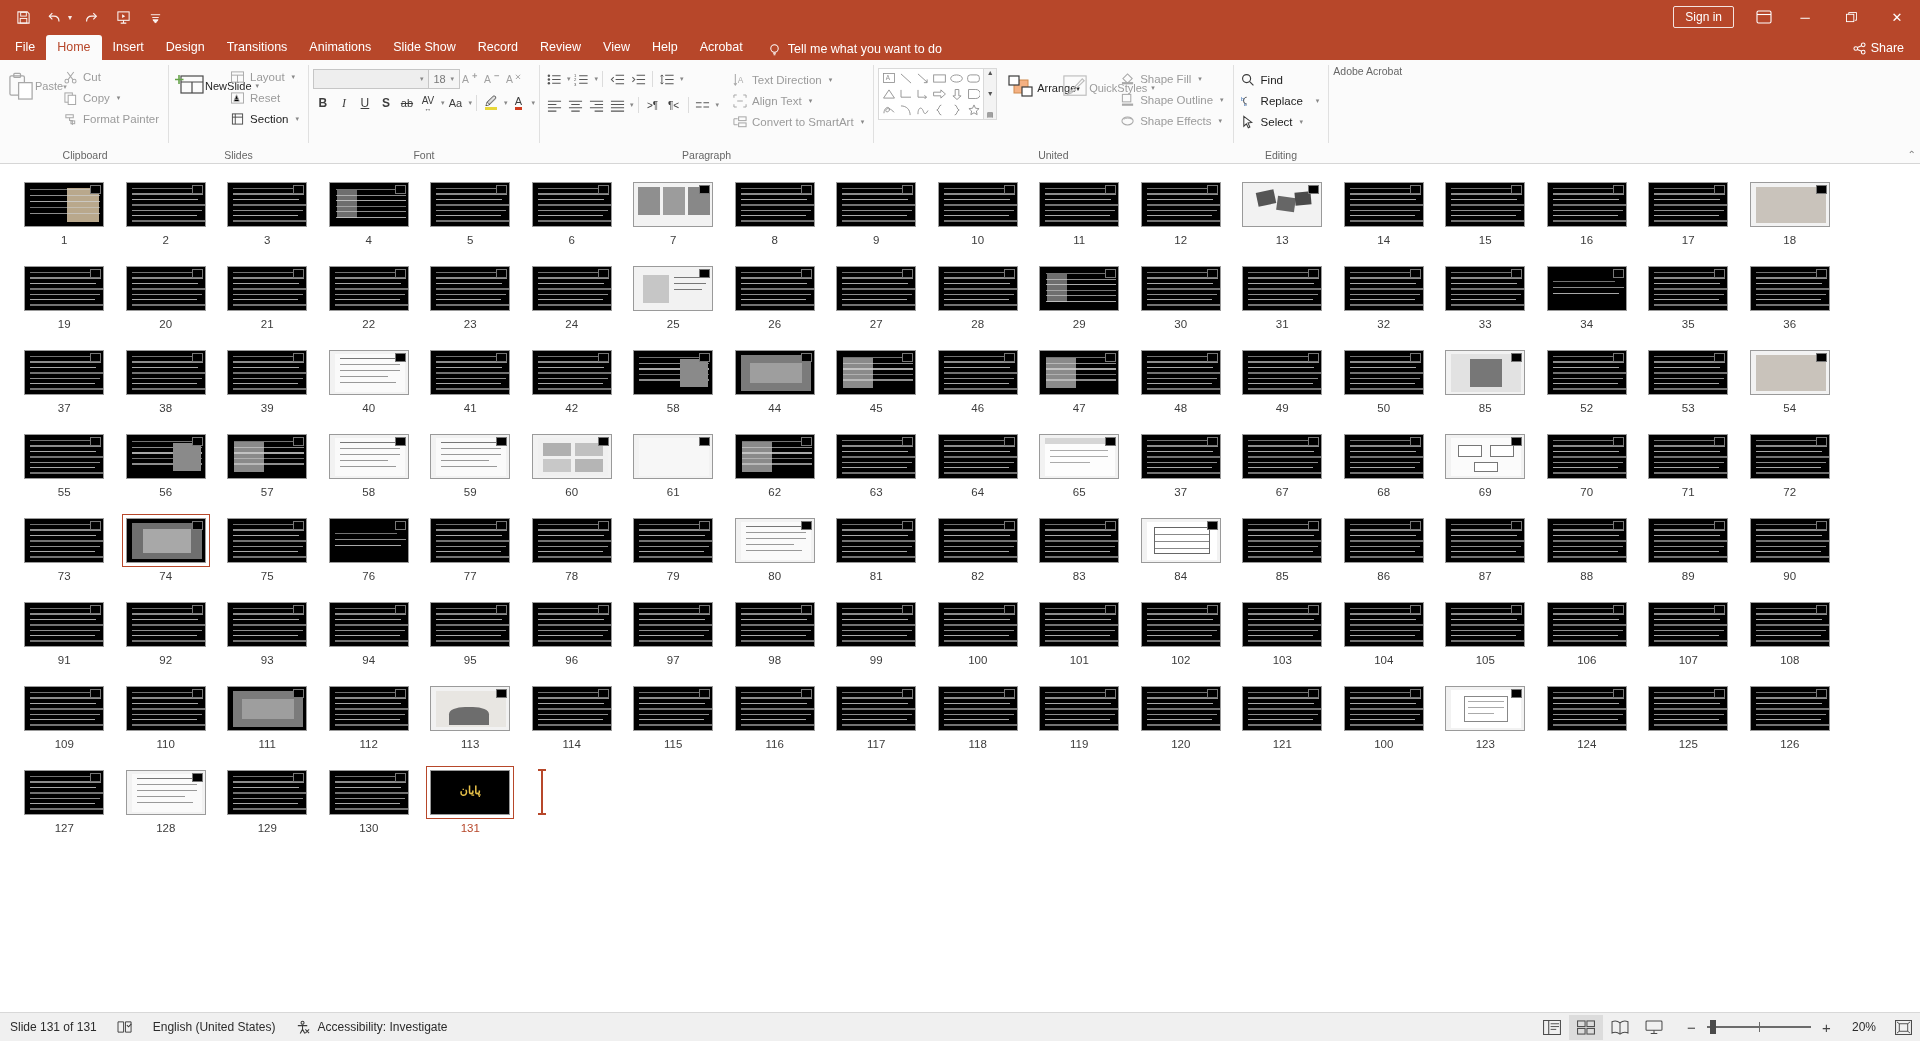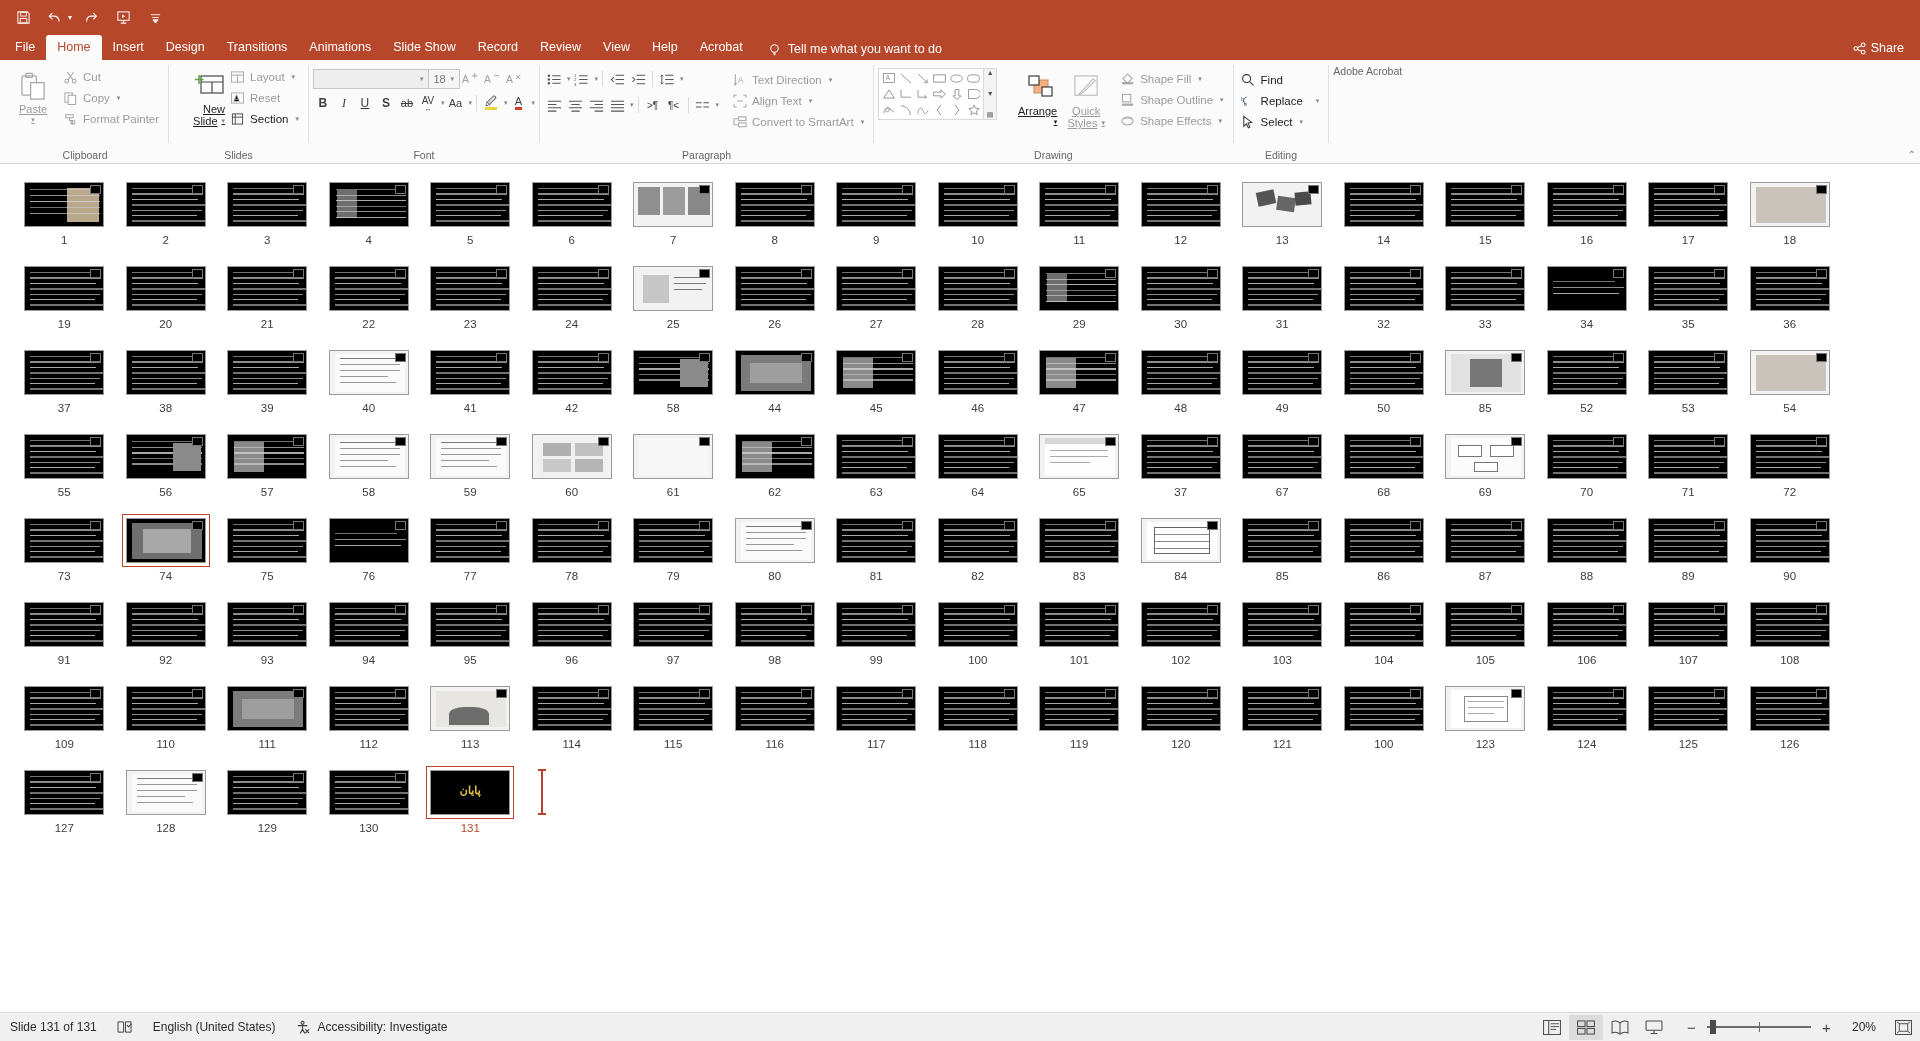--- a/index.html
+++ b/index.html
@@ -66,26 +66,25 @@
     display: flex; position: relative; padding-left: 2px;
   }
   .group { display: flex; flex-direction: column; position: relative; padding: 3px 4px 0; }
   .group-body { display: flex; flex: 1; align-items: flex-start; padding-top: 3px; }
   .group-label {
     text-align: center; font-size: 10.5px; color: #666; height: 15px;
     line-height: 14px; position: relative;
   }
   .group-sep { width: 1px; background: #e0e0e0; margin: 5px 0 20px; }
   .big-btn {
-    display: flex; flex-direction: column; align-items: center; justify-content: flex-start;
+    display: flex; flex-direction: row; align-items: center; justify-content: flex-start;
     width: 54px; padding: 3px 2px; color: #9b9b9b; font-size: 11px; line-height: 12px;
     text-align: center;
-    text-decoration: underline;
-  }
-  .big-btn.enabled { color: #1f1f1f; align-items: flex-end; }
+  }
+  .big-btn.enabled { color: #1f1f1f; }
   .big-ico { height: 34px; display: flex; align-items: center; justify-content: center; }
   .caret { font-size: 7px; line-height: 7px; margin-top: 1px; }
   .small-col { display: flex; flex-direction: column; gap: 1px; padding-top: 1px; }
   .small-btn {
     display: flex; align-items: center; gap: 5px; font-size: 11.5px;
     color: #9b9b9b; padding: 2px 5px 2px 3px; height: 20px; white-space: nowrap;
   }
   .small-btn.enabled { color: #222; }
   .sico { width: 15px; height: 15px; display: flex; align-items: center; justify-content: center; flex: none; }
   .mini-caret { font-size: 7px; color: #888; margin-left: 2px; }
@@ -221,20 +220,37 @@
         </svg>
     </div>
     <div class="qat-btn">
       <svg width="13" height="13" viewBox="0 0 14 14">
           <path d="M2 4h10M3.5 7h7M7 13L4.2 9.5h5.6z" fill="#fff" stroke="#fff" stroke-width="1"></path>
         </svg>
     </div>
   </div>
 
 
+  <div class="title-right">
+    <button class="signin">Sign in</button>
+    <div class="ribbon-display">
+      <svg width="16" height="14" viewBox="0 0 16 14">
+          <rect x="1" y="1" width="14" height="12" rx="1.5" fill="none" stroke="#fff" stroke-width="1.1"></rect>
+          <path d="M1 4.5h14" stroke="#fff" stroke-width="1.1"></path>
+        </svg>
+    </div>
+    <div class="wbtn">─</div>
+    <div class="wbtn">
+      <svg width="11" height="11" viewBox="0 0 12 12">
+          <rect x="0.5" y="2.5" width="8" height="8" fill="none" stroke="#fff" stroke-width="1"></rect>
+          <path d="M3 2.5V0.5h8.5V9h-2" fill="none" stroke="#fff" stroke-width="1"></path>
+        </svg>
+    </div>
+    <div class="wbtn close">✕</div>
+  </div>
 </div>
 
 <div class="tabstrip">
   <div class="tab">File</div>
   <div class="tab active">Home</div>
   <div class="tab">Insert</div>
   <div class="tab">Design</div>
   <div class="tab">Transitions</div>
   <div class="tab">Animations</div>
   <div class="tab">Slide Show</div>
@@ -705,21 +721,21 @@
             <svg width="14" height="14" viewBox="0 0 15 15">
                 <ellipse cx="7" cy="7.5" rx="6" ry="4.2" fill="none" stroke="#a8a8a8" stroke-width="1.1"></ellipse>
                 <path d="M3 5.5c2.5-1.5 6-1.5 8.5 0" fill="none" stroke="#a8a8a8" stroke-width="1"></path>
               </svg>
           </span>
           <span>Shape Effects</span>
           <span class="mini-caret">▾</span>
         </div>
       </div>
     </div>
-    <div class="group-label">Drawing</div>
+    <div class="group-label">United</div>
   </div>
   <div class="group-sep"></div>
 
   <div class="group" style="padding-top:6px">
     <div class="group-body">
       <div class="small-col">
         <div class="small-btn enabled">
           <span class="sico">
             <svg width="14" height="14" viewBox="0 0 15 15">
                 <circle cx="6" cy="6" r="4.3" fill="none" stroke="#3a3a3a" stroke-width="1.2"></circle>

